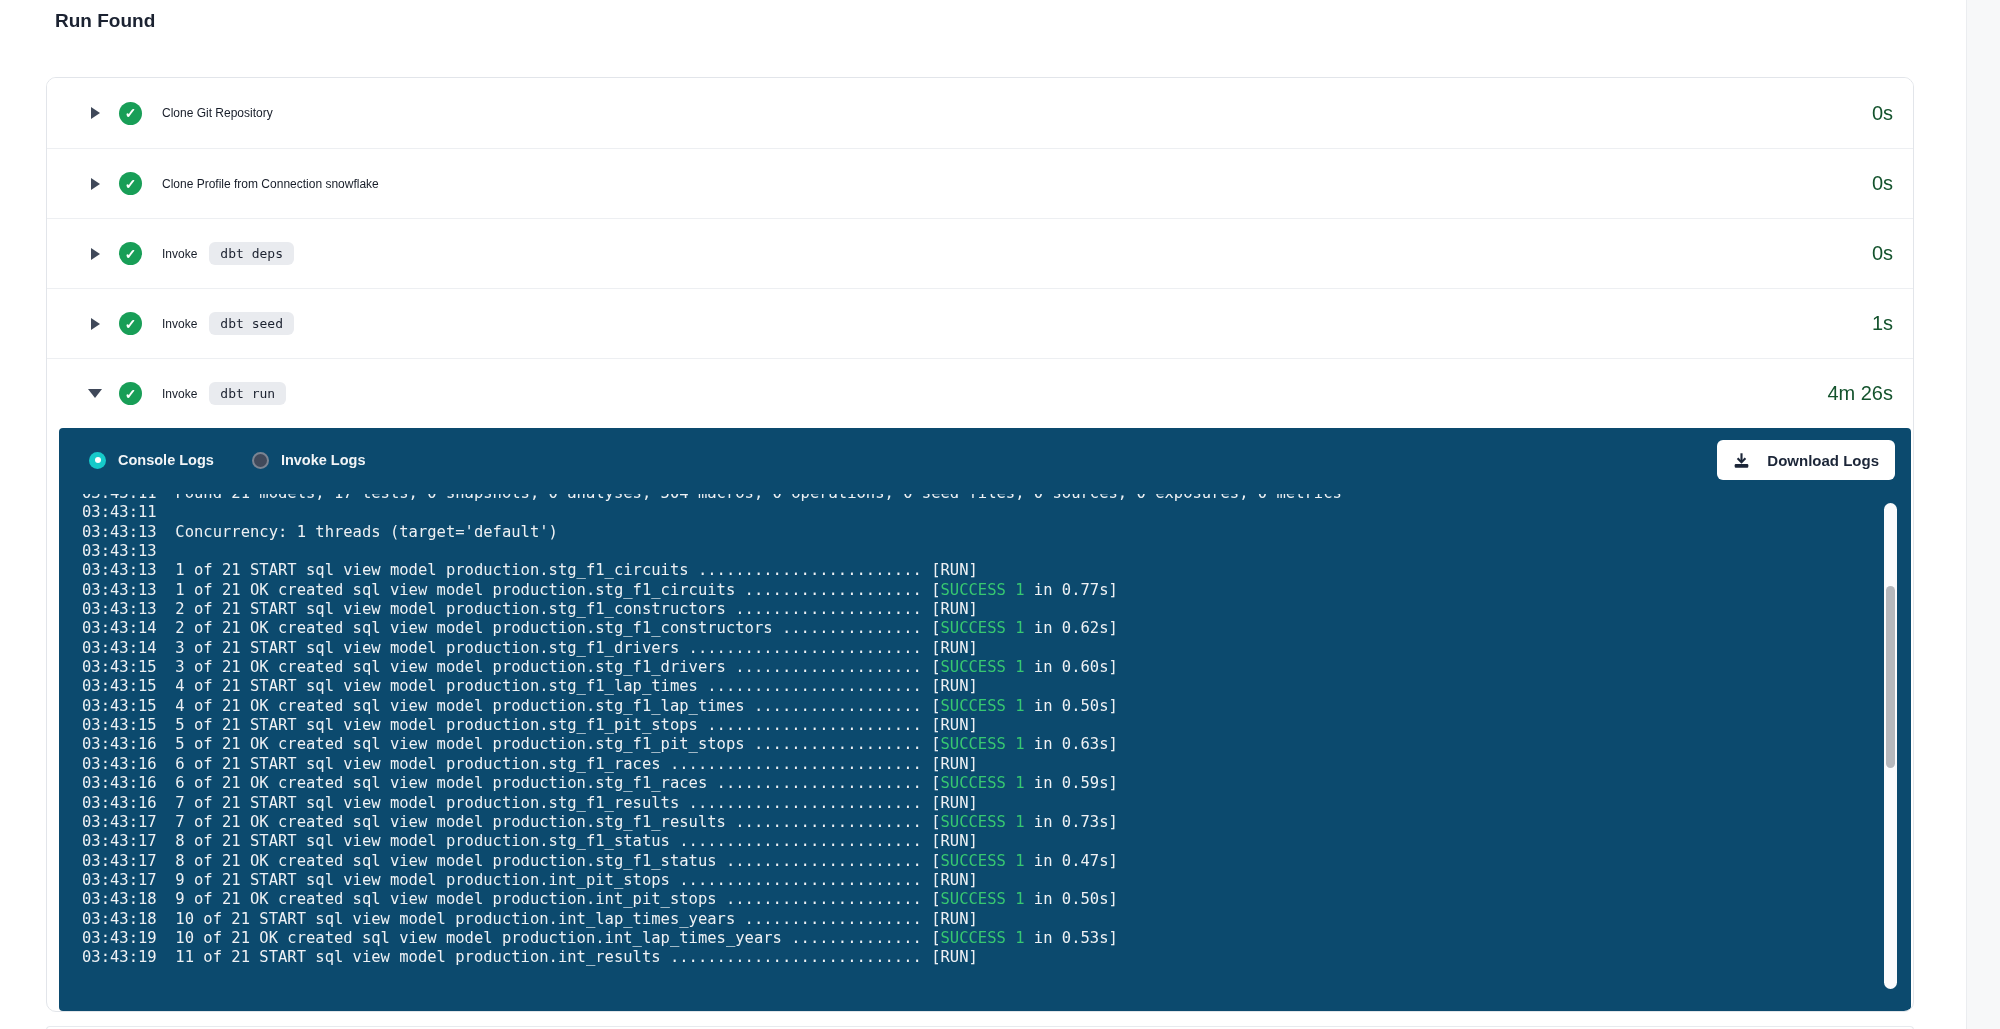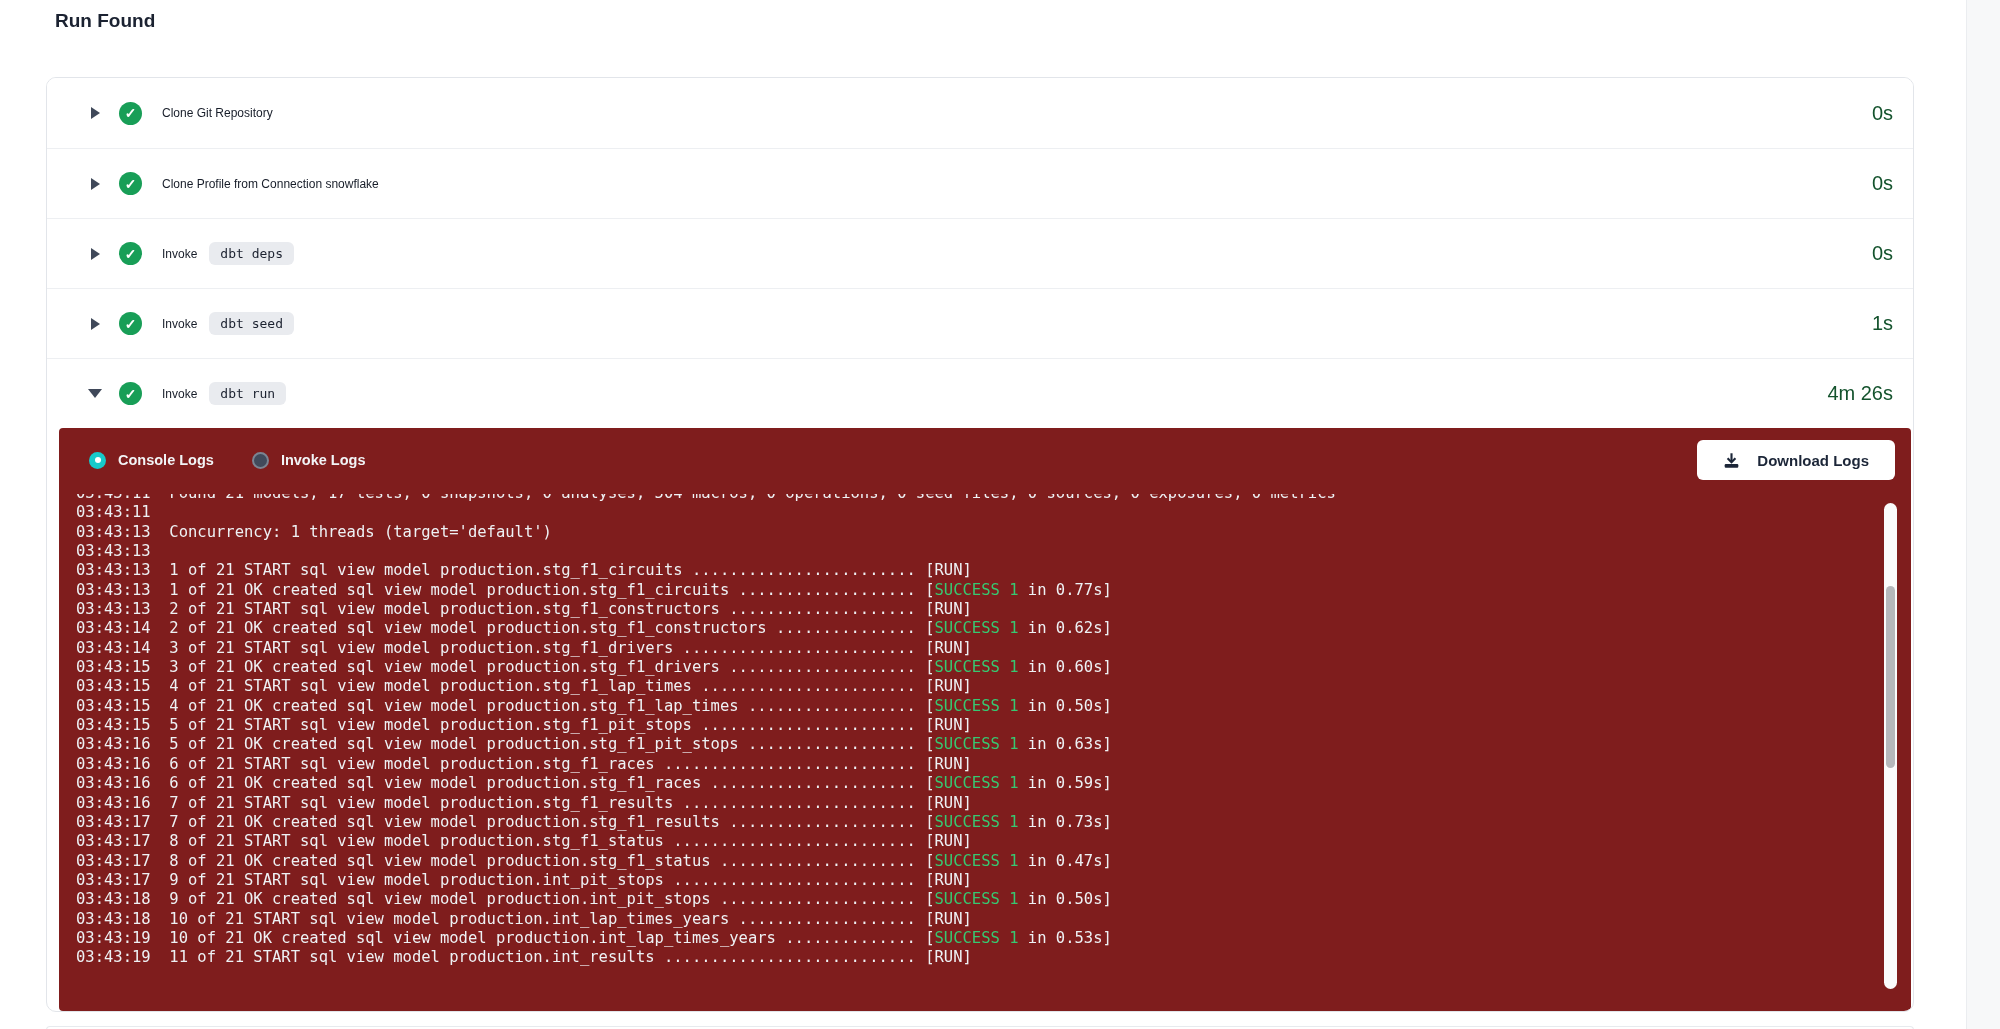--- a/index.html
+++ b/index.html
@@ -17,35 +17,35 @@
   .caret-box { width:16px; display:flex; justify-content:center; align-items:center; margin-right:16px; }
   .caret-right { width:0; height:0; border-top:6px solid transparent; border-bottom:6px solid transparent; border-left:9px solid #3f4859; }
   .caret-down  { width:0; height:0; border-left:7px solid transparent; border-right:7px solid transparent; border-top:9px solid #3f4859; }
 
   .check { width:23px; height:23px; border-radius:50%; background:#189e57; color:#fff; display:flex; align-items:center; justify-content:center; font-size:14px; font-weight:700; margin-right:20px; flex:none; }
 
   .step-label { font-size:12px; font-weight:400; color:#171d29; }
   .cmd-badge { margin-left:12px; background:#e9ebef; border-radius:6px; padding:4px 11px; font-family:"DejaVu Sans Mono", monospace; font-size:13px; color:#1c2230; }
   .duration { margin-left:auto; font-size:20px; color:#14532d; }
 
-  .panel { position:absolute; left:12px; top:350px; width:1852px; height:583px; background:#7f1d1d; border-radius:4px; }
+  .panel { position:absolute; left:12px; top:350px; width:1852px; height:583px; background:#0c4a6e; border-radius:4px; }
 
   .panel-header { display:flex; align-items:center; height:64px; padding:0 16px 0 30px; }
   .radio-item { display:flex; align-items:center; margin-right:38px; cursor:pointer; }
   .radio { width:17px; height:17px; border-radius:50%; margin-right:12px; position:relative; flex:none; }
   .radio.on { background:#16caca; }
   .radio.on::after { content:""; position:absolute; left:5.5px; top:5.5px; width:6px; height:6px; border-radius:50%; background:#fff; }
   .radio.off { background:#414a5b; border:2.5px solid #7b8492; }
   .radio-label { color:#f2f4f6; font-weight:700; font-size:14.5px; }
 
-  .download-btn { margin-left:auto; background:#fff; border:none; border-radius:6px; height:40px; display:flex; align-items:center; gap:17px; padding:0 26px; color:#1c2638; font-weight:700; font-size:15px; font-family:"Liberation Sans", sans-serif; cursor:pointer; }
+  .download-btn { margin-left:auto; background:#fff; border:none; border-radius:6px; height:40px; display:flex; align-items:center; gap:17px; padding:0 16px; color:#1c2638; font-weight:700; font-size:15px; font-family:"Liberation Sans", sans-serif; cursor:pointer; }
 
   .log-viewport { position:absolute; left:0; top:66px; right:0; bottom:0; overflow:hidden; padding-left:17px; }
   .log-lines { margin-top:-10px; font-family:"DejaVu Sans Mono", monospace; font-size:15.5px; line-height:19.35px; color:#eef1f4; white-space:pre; }
-  .log-line { height:19.35px; }
+  .log-line { height:19.35px;margin-left:6px; }
   .success { color:#37c871; }
 
   .log-scroll-track { position:absolute; right:14px; top:75px; width:13px; height:486px; background:#fbfbfc; border-radius:7px; }
   .log-scroll-thumb { position:absolute; left:2px; top:83px; width:9px; height:182px; background:#b6b8bc; border-radius:5px; cursor:grab; }
 
   .next-card-hint { position:absolute; left:46px; top:1026px; width:1868px; height:4px; border:1px solid #e7eaee; border-bottom:none; border-radius:10px 10px 0 0; background:#fff; }
 </style>
 </head>
 <body>
 

